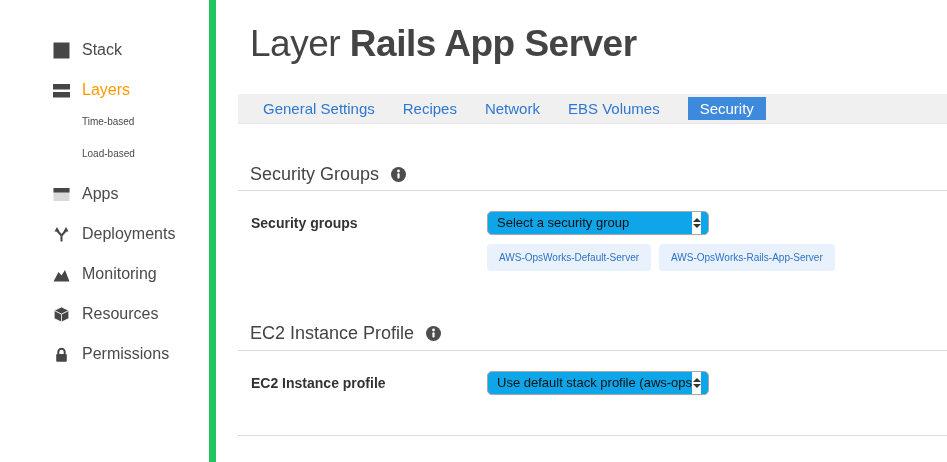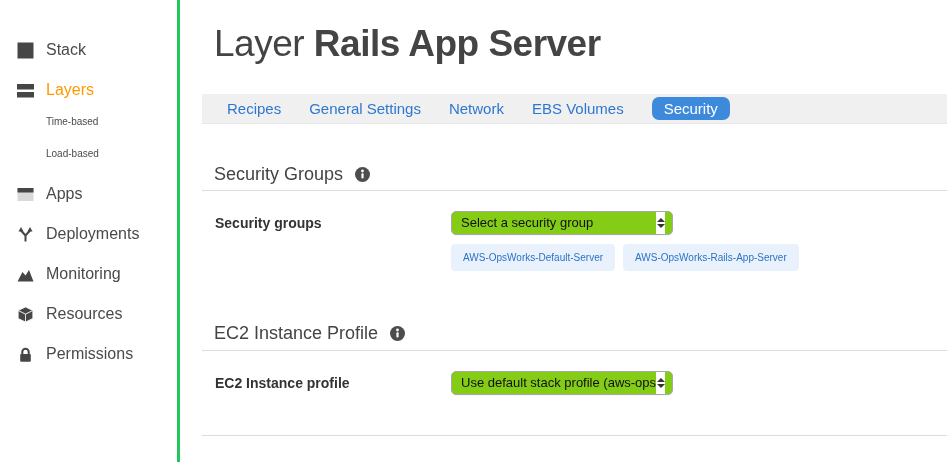--- a/index.html
+++ b/index.html
@@ -2,54 +2,54 @@
 <html><head>
 <meta charset="utf-8">
 <style>
   * { margin:0; padding:0; box-sizing:border-box; }
   html,body { width:947px; height:462px; background:#fff; overflow:hidden;
     font-family:"Liberation Sans","DejaVu Sans",sans-serif; color:#444; }
 
   .app { position:relative; width:947px; height:462px; display:flex; }
 
   
-  .sidebar { width:180px; min-width:180px; height:462px; border-right:3px solid #22c55e; background:#fff; }
+  .sidebar { width:180px; min-width:180px; height:462px; border-right:7px solid #22c55e; background:#fff;margin-left:36px; }
   .sidebar ul { list-style:none; }
   .side-item { display:flex; align-items:center; height:20px; padding-left:17px;
     font-size:16px; color:#4a4a4a; cursor:pointer; white-space:nowrap; }
   .side-item .ic { width:17px; height:17px; margin-right:12px; flex:0 0 17px; display:inline-block; }
   .side-item.sub { padding-left:46px; font-size:10px; }
   .side-item.active { color:#ff9900; }
   .mt40{margin-top:40px}.mt20{margin-top:20px}.mt11{margin-top:11px}.mt12{margin-top:12px}.mt21{margin-top:21px}
 
   
   .main { flex:1; height:354px; }
   .content { padding-left:22px; }
 
   .page-title { margin:23px 0 0 12px; font-size:37px; line-height:42px; font-weight:400; color:#444; letter-spacing:-0.5px; }
   .page-title b { font-weight:700; }
 
   .tabs { margin-top:29px; height:30px; background:#f0f0f0; border-bottom:1px solid #e7e7e7;
     display:flex; align-items:center; padding-left:11px; }
   .tab { color:#2e77d0; font-size:15px; text-decoration:none; padding:0 14px; line-height:30px; cursor:pointer; white-space:nowrap; }
-  .tab.active { background:#3d8add; color:#fff; border-radius:7px; line-height:23px; padding:0 12px; margin:0 14px; }
+  .tab.active { background:#3d8add; color:#fff; border-radius:0; line-height:23px; padding:0 12px; margin:0 14px; }
 
   .sec-heading { margin:39px 0 0 12px; height:22px; font-size:18px; font-weight:400; color:#444;
     display:flex; align-items:center; gap:12px; }
   .info { width:15px; height:15px; display:inline-block; cursor:pointer; }
 
   .rule { border:none; border-top:1px solid #dcdcdc; height:0; }
   .rule.r1 { margin-top:5px; }
   .rule.r2 { margin-top:6px; }
   .rule.r3 { margin-top:40px; }
 
   .form-row { display:flex; margin-top:20px; margin-left:13px; }
   .form-label { width:236px; min-width:236px; font-size:14px; font-weight:700; color:#333; padding-top:4px; }
 
-  .select { position:relative; width:222px; height:24px; background:#84cc16; border:1px solid #a9a9a9;
+  .select { position:relative; width:222px; height:24px; background:#0ea5e9; border:1px solid #a9a9a9;
     border-radius:5px; font-size:13px; color:#111; line-height:22px; padding:0 22px 0 9px;
     white-space:nowrap; overflow:hidden; cursor:pointer; box-shadow:0 1px 1px rgba(0,0,0,0.04); }
   .arrows { position:absolute; right:7px; top:0; height:22px; width:9px; display:flex; flex-direction:column;
     justify-content:center; align-items:center; gap:2px; background:#fff; }
   .arrows i { display:block; width:0; height:0; border-left:4px solid transparent; border-right:4px solid transparent; }
   .arrows i.up { border-bottom:4px solid #333; }
   .arrows i.dn { border-top:4px solid #333; }
 
   .badges { display:flex; gap:8px; margin-top:9px; }
   .badge { background:#e9f2fc; color:#2d72c4; font-size:10px; line-height:17px; padding:5px 12px;
@@ -141,22 +141,22 @@
       </li>
     </ul>
   </aside>
 
   <main class="main">
     <div class="content">
 
       <h1 class="page-title"><span>Layer</span>&nbsp;<b>Rails App Server</b></h1>
 
       <nav class="tabs">
+        <a class="tab">General Settings</a>
         <a class="tab">Recipes</a>
-        <a class="tab">General Settings</a>
         <a class="tab">Network</a>
         <a class="tab">EBS Volumes</a>
         <a class="tab active">Security</a>
       </nav>
 
       <h2 class="sec-heading">
         <span>Security Groups</span>
         <span class="info">
           <svg width="15" height="15" viewBox="0 0 15 15">
             <circle cx="7.5" cy="7.5" r="7.5" fill="#4d4d4d"></circle>

